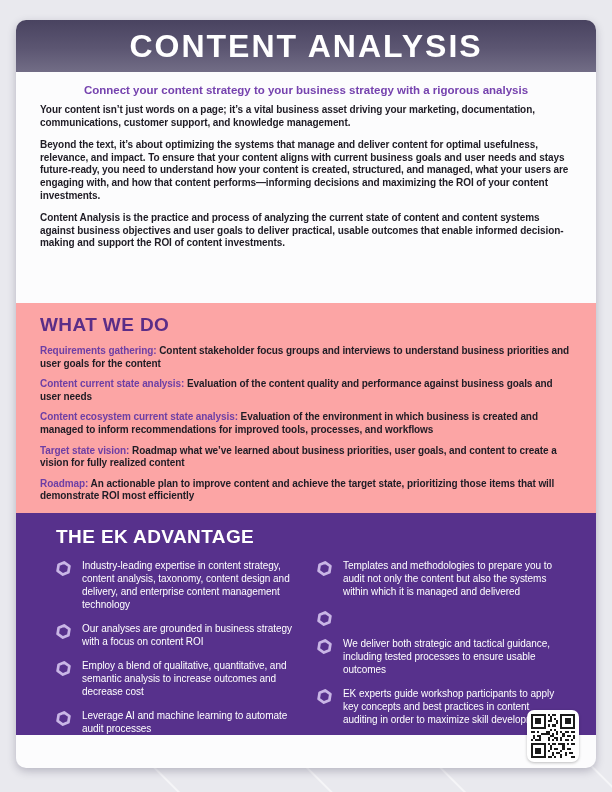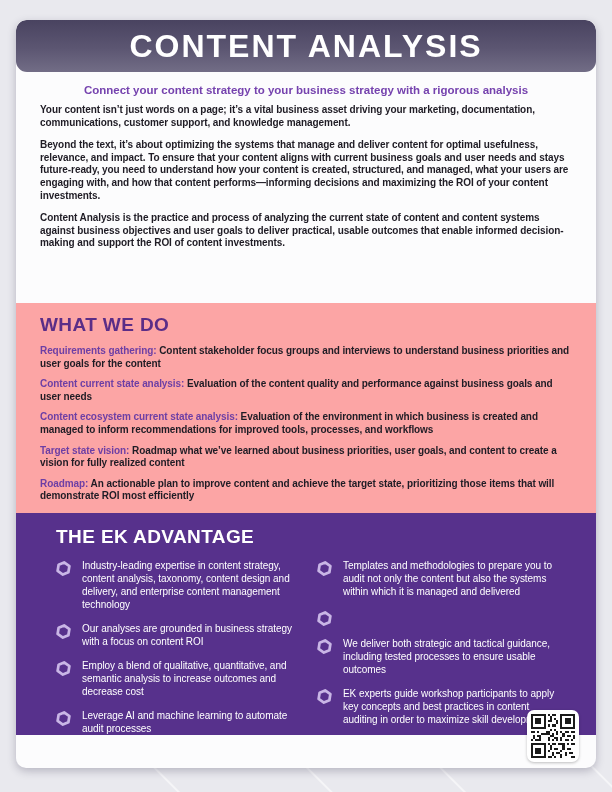--- a/index.html
+++ b/index.html
@@ -10,21 +10,21 @@
   .page-pattern .chev { position:absolute; width:400px; height:110px; border:2px solid rgba(255,255,255,.55); transform:rotate(45deg); }
   .chev.c1 { left:60px; top:10px; }
   .chev.c2 { left:330px; top:-6px; }
 
   .card { position:absolute; left:16px; top:20px; width:580px; height:748px; background:#fcfcfd;
           border-radius:10px; overflow:hidden; box-shadow:0 3px 9px rgba(50,45,75,.28);
           display:flex; flex-direction:column; }
 
   
   .banner { height:52px; flex:none; background:linear-gradient(180deg,#494360 0%,#5c5672 55%,#726d86 100%);
-            display:flex; align-items:center; justify-content:center;border-radius:11px; }
+            display:flex; align-items:center; justify-content:center; }
   .banner h1 { color:#ffffff; font-size:32px; font-weight:bold; letter-spacing:2px; }
 
   
   .intro { height:231px; flex:none; padding:8px 24px 0; }
   .subtitle { color:#7542ae; font-weight:bold; font-size:11.5px; text-align:center; margin:4px 0 8px; }
   .para { color:#1f1c25; font-size:10px; font-weight:bold; line-height:12.6px; margin-bottom:10px; letter-spacing:-0.08px; }
 
   
   .wwd { height:210px; flex:none; background:#fca5a5; padding:11px 24px 0; }
   .wwd h2 { color:#5b2d87; font-size:19px; font-weight:bold; letter-spacing:0.4px; margin:0 0 9px; }

